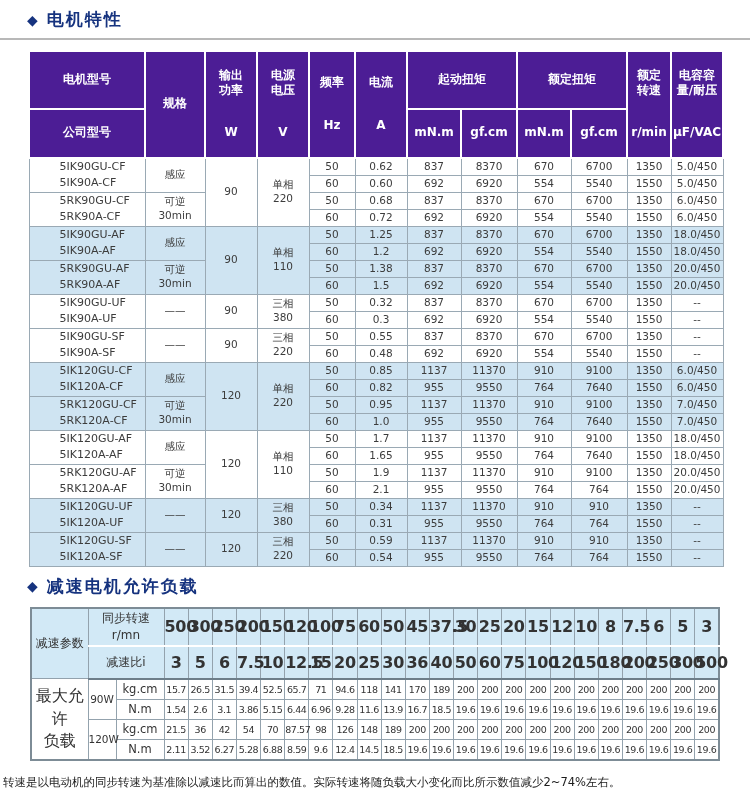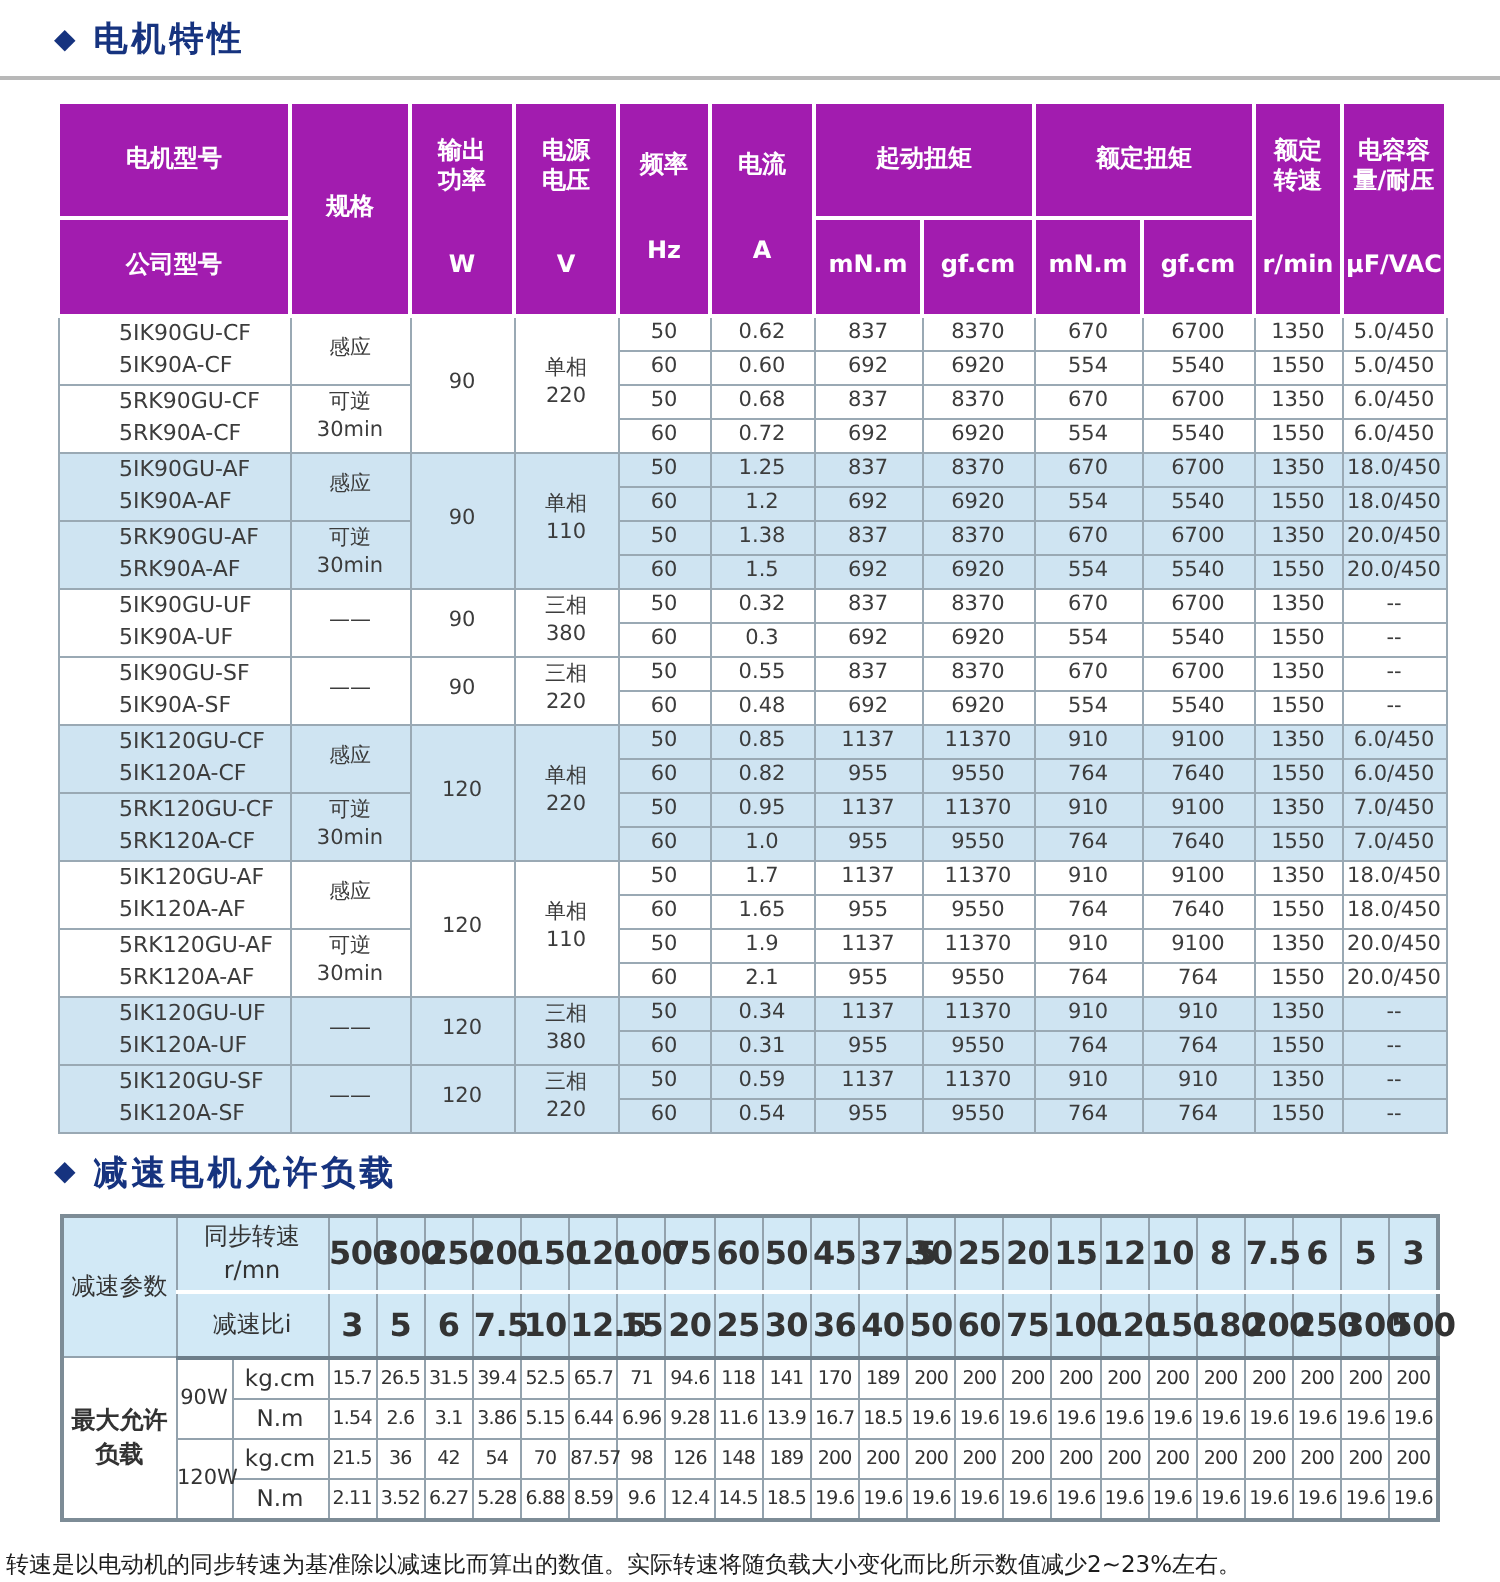--- a/index.html
+++ b/index.html
@@ -12,21 +12,21 @@
     display:flex;align-items:center;gap:9px;
     margin:8px 0 0 27px;color:#16337f;
     font-size:17px;font-weight:bold;letter-spacing:2px;
   }
   .diamond{font-size:14px;letter-spacing:0;}
   .rule{height:2px;background:#b8b8b8;margin-top:7px;width:750px;}
 
   
   table.motor{border-collapse:collapse;table-layout:fixed;width:694px;margin:10px 0 0 28px;}
   .motor th{
-    background:#a21caf;color:#ffffff;border:2px solid #ffffff;
+    background:#4c1d95;color:#ffffff;border:2px solid #ffffff;
     font-size:12px;font-weight:bold;vertical-align:middle;
     white-space:pre-line;padding:0;line-height:1.3;
   }
   .motor thead tr.hr1{height:40px;}
   .motor thead tr.hr2{height:34px;}
   .motor th .h-unit{margin-top:11px;font-size:12px;font-weight:bold;}
   .motor td{
     border:1px solid #9aa9b4;font-size:10.5px;color:#3c3c3c;
     text-align:center;vertical-align:middle;white-space:pre-line;
     padding:0;height:16px;line-height:1.3;background:#ffffff;
@@ -48,21 +48,21 @@
   .gear thead tr.gr2{height:33px;margin-left:32px;}
   .gear thead tr.gr1 th:not(.param){border-bottom:2px solid #ffffff;}
   .gear thead tr.gr2 th{border-bottom:2px solid #6d7e8a;}
   .gear th.param{font-size:12px;font-weight:normal;letter-spacing:0;line-height:1.4;}
   .gear th.synclabel,.gear th.ratiolabel{font-size:12px;font-weight:normal;letter-spacing:0;line-height:1.35;}
   .gear td{
     background:#ffffff;border:1px solid #93a2ad;color:#333333;
     text-align:center;vertical-align:middle;font-size:9.5px;
     height:19px;padding:0;letter-spacing:-0.4px;white-space:pre-line;
   }
-  .gear td.loadlabel{font-size:12px;font-weight:bold;letter-spacing:0;line-height:1.4;}
+  .gear td.loadlabel{font-size:16px;font-weight:normal;letter-spacing:0;line-height:1.4;}
   .gear td.powlabel{font-size:10.5px;letter-spacing:0;}
   .gear td.unitlabel{font-size:11.5px;letter-spacing:0;}
 
   .notes{margin:13px 2px 0 3px;font-size:11.5px;color:#1c1c1c;line-height:17.5px;}
   .notes div{white-space:nowrap;}
 </style>
 </head>
 <body>
 
 <div class="sec-title">
@@ -610,15 +610,15 @@
         <td>19.6</td>
         <td>19.6</td>
         <td>19.6</td>
         <td>19.6</td>
         <td>19.6</td>
       </tr>
     </tbody>
 </table>
 
 <div class="notes">
-  <div>转速是以电动机的同步转速为基准除以减速比而算出的数值。实际转速将随负载大小变化而比所示数值减少2~23%左右。</div>
+  <div>转速是以电动机的同步转速为基准除以减速比而算出的数值。实际转速将随负载大小变化而比所示数值减少2~74%左右。</div>
 
 </div>
 
 </body></html>

